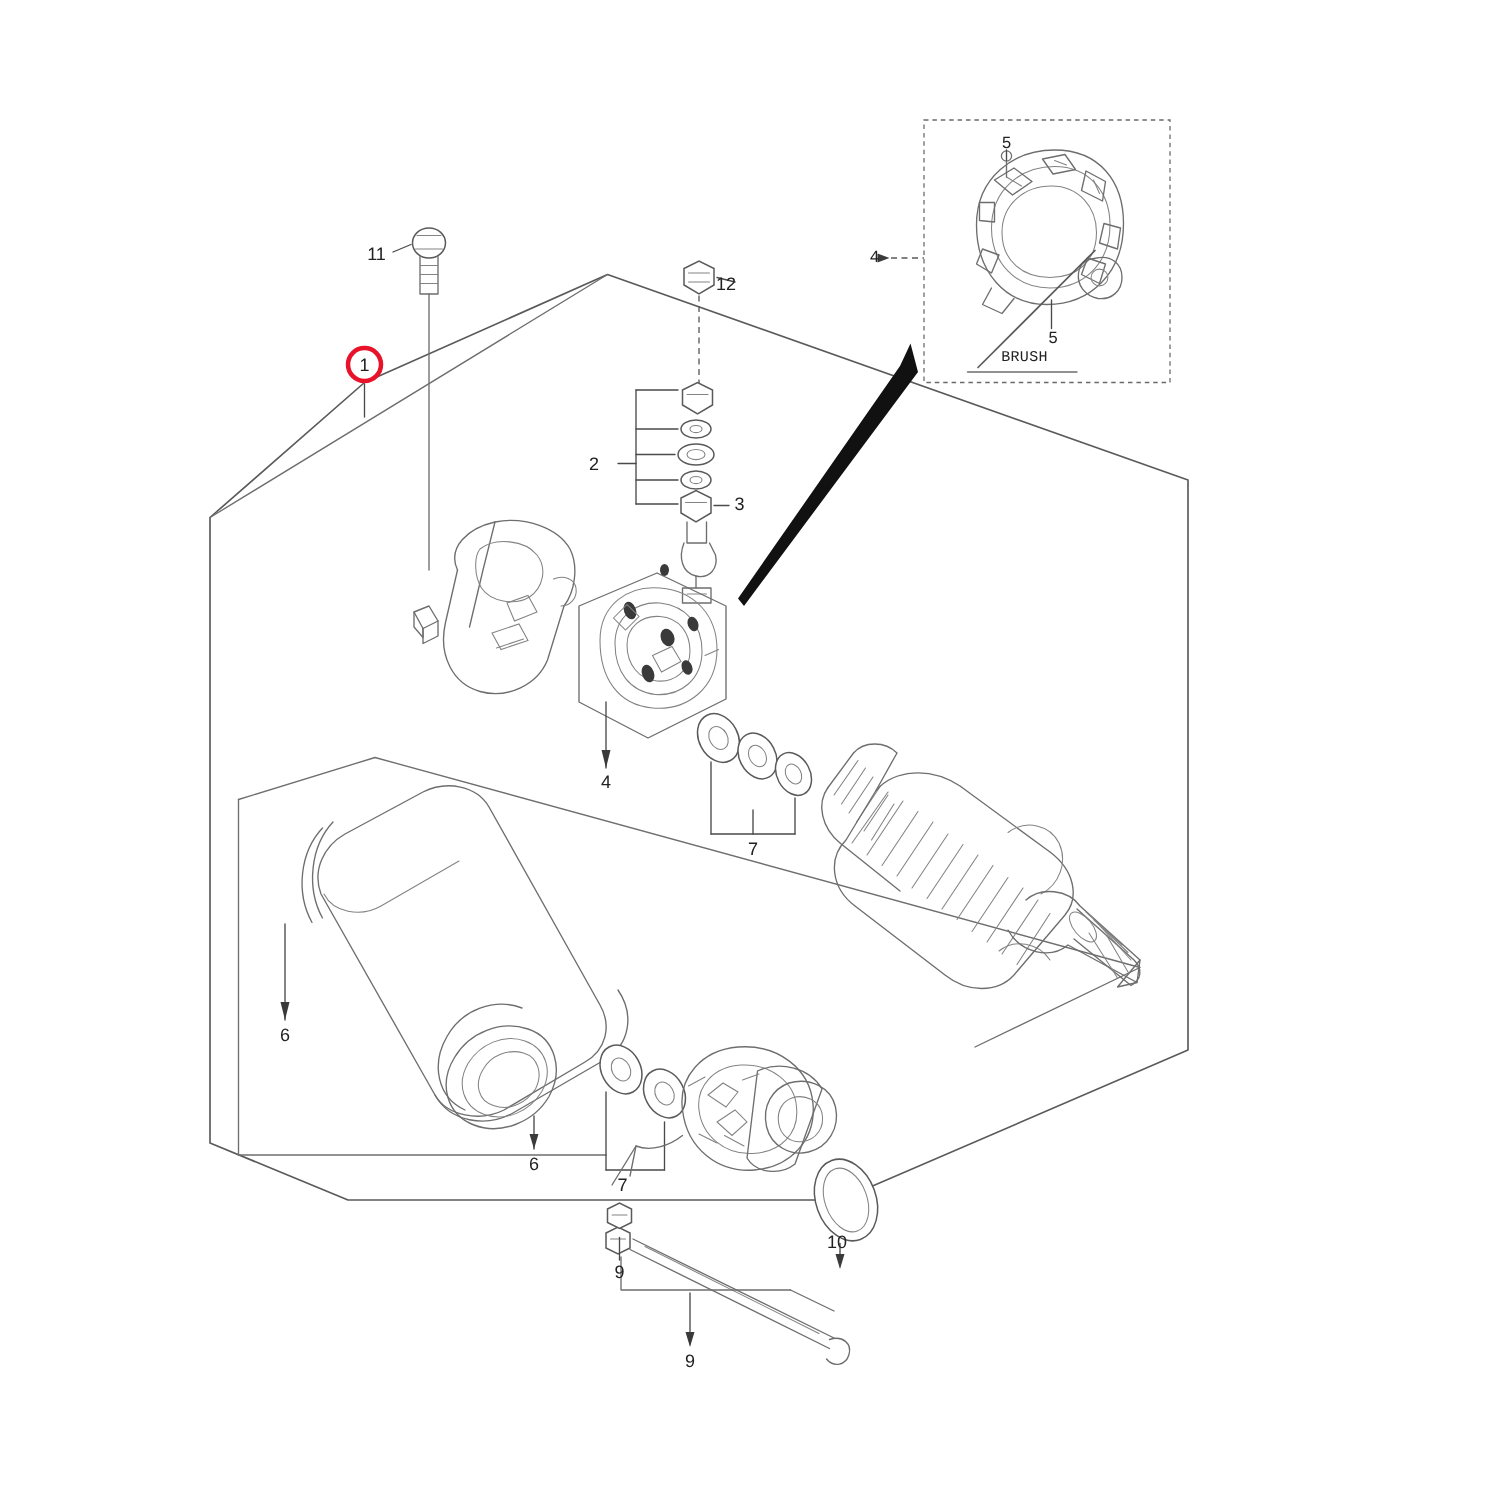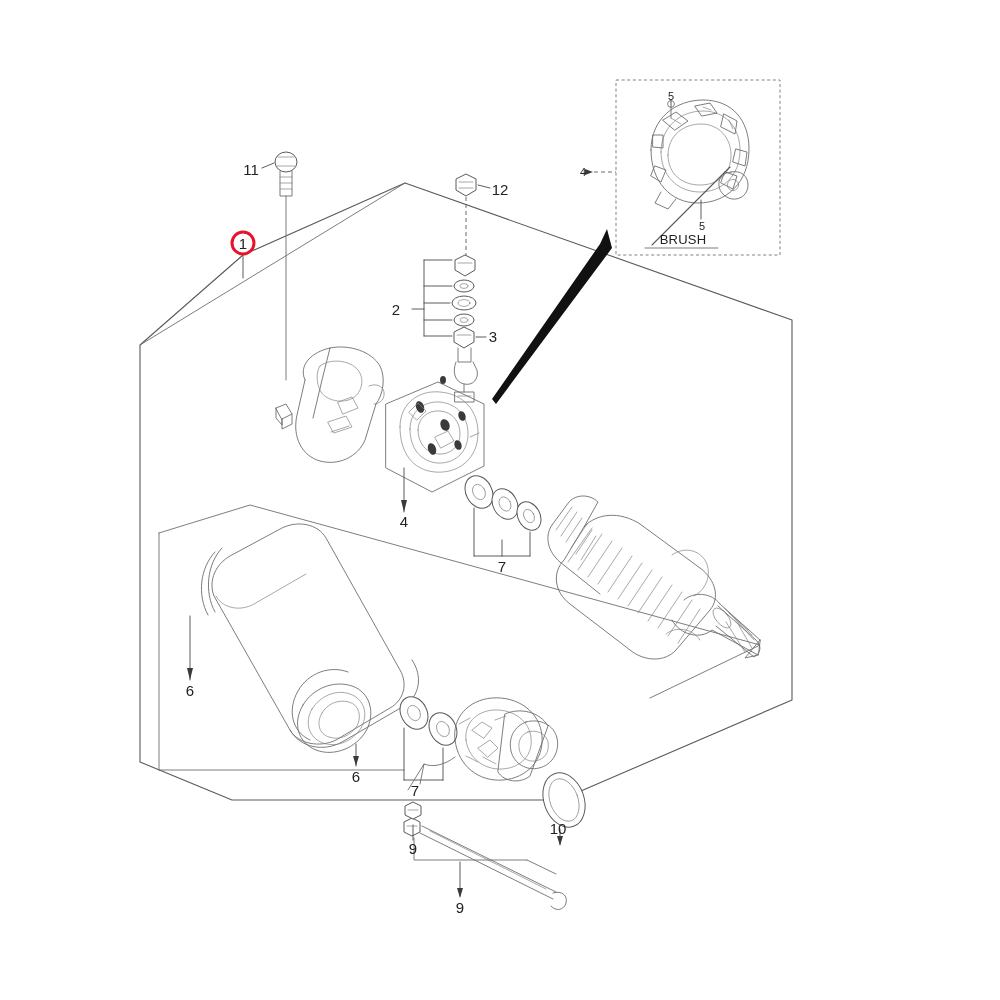--- a/index.html
+++ b/index.html
@@ -22,34 +22,34 @@
   #parts-svg {
     position: absolute;
     left: 0;
     top: 0;
     width: 1000px;
     height: 1000px;
   }
   .callout-label {
     position: absolute;
     font-family: "Liberation Sans", sans-serif;
-    font-size: 15px;
+    font-size: 12px;
     color: #222222;
     line-height: 1;
     white-space: nowrap;
     transform: translate(-50%, -50%);
     user-select: none;
   }
   .callout-label.small {
     font-size: 11px;
   }
   .inset-title {
     position: absolute;
-    font-family: Liberation Sans, sans-serif;
-    font-size: 13px;
+    font-family: Liberation Mono, monospace;
+    font-size: 10px;
     letter-spacing: 0.2px;
     color: #222222;
     transform: translate(-50%, -50%);
     white-space: nowrap;
   }
   .highlight-ring {
     position: absolute;
     width: 25px;
     height: 25px;
     border: 3px solid #e8132a;
@@ -377,21 +377,21 @@
   <div class="callout-label" style="left:502px; top:566px;">7</div>
 
   <div class="callout-label" style="left:413px; top:848px;">9</div>
 
   <div class="callout-label" style="left:460px; top:907px;">9</div>
 
   <div class="callout-label" style="left:558px; top:828px;">10</div>
 
   <div class="callout-label" style="left:251px; top:169px;">11</div>
 
-  <div class="callout-label" style="left:500px; top:189px;">12</div>
+  <div class="callout-label" style="left:484px; top:189px;">12</div>
 
   <div class="callout-label small" style="left:671px; top:96px;">5</div>
 
   <div class="callout-label small" style="left:702px; top:226px;">5</div>
 
   <div class="callout-label small" style="left:583px; top:172px;">4</div>
 
   <div class="inset-title" style="left:683px; top:239px;">BRUSH</div>
 
 </div>

